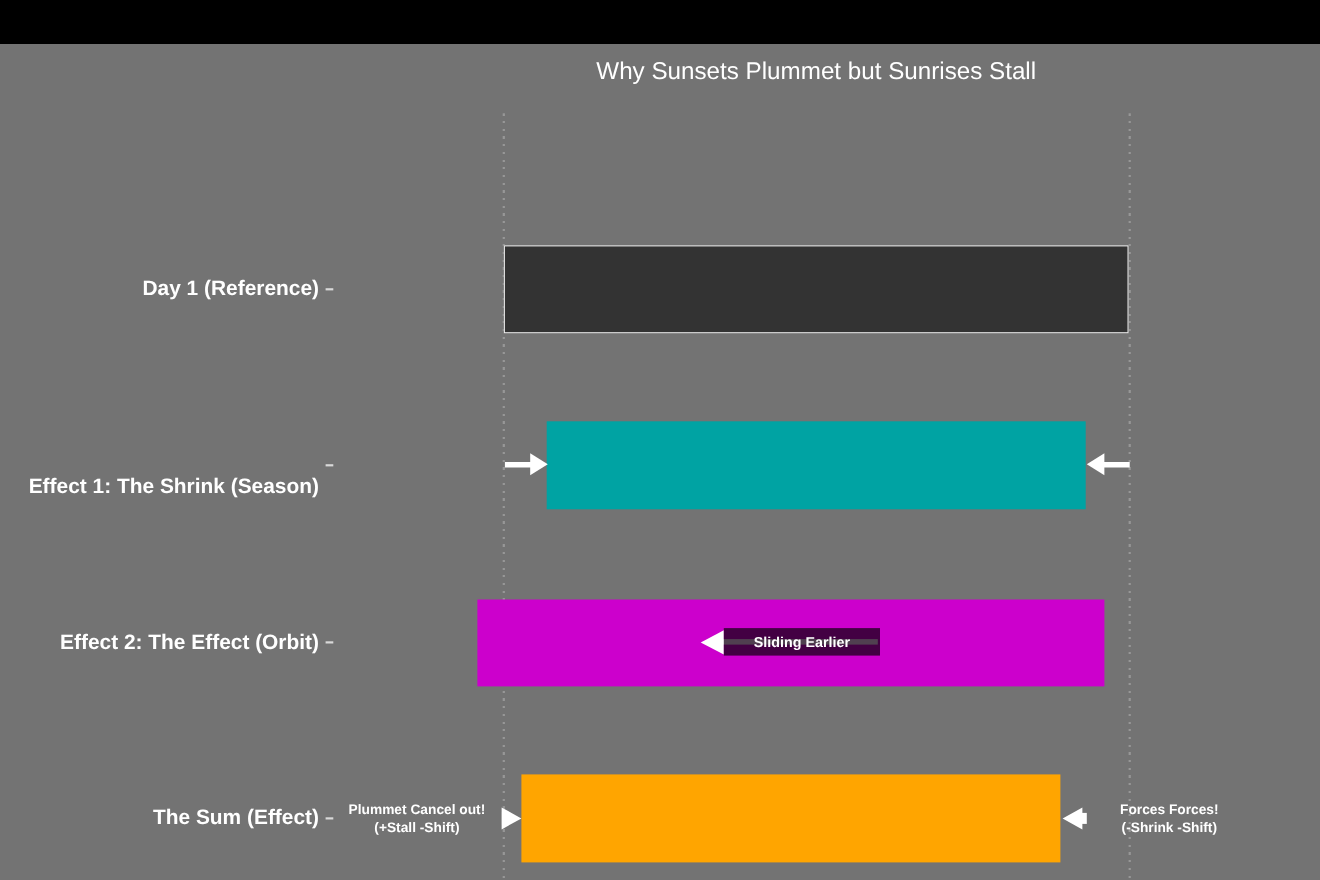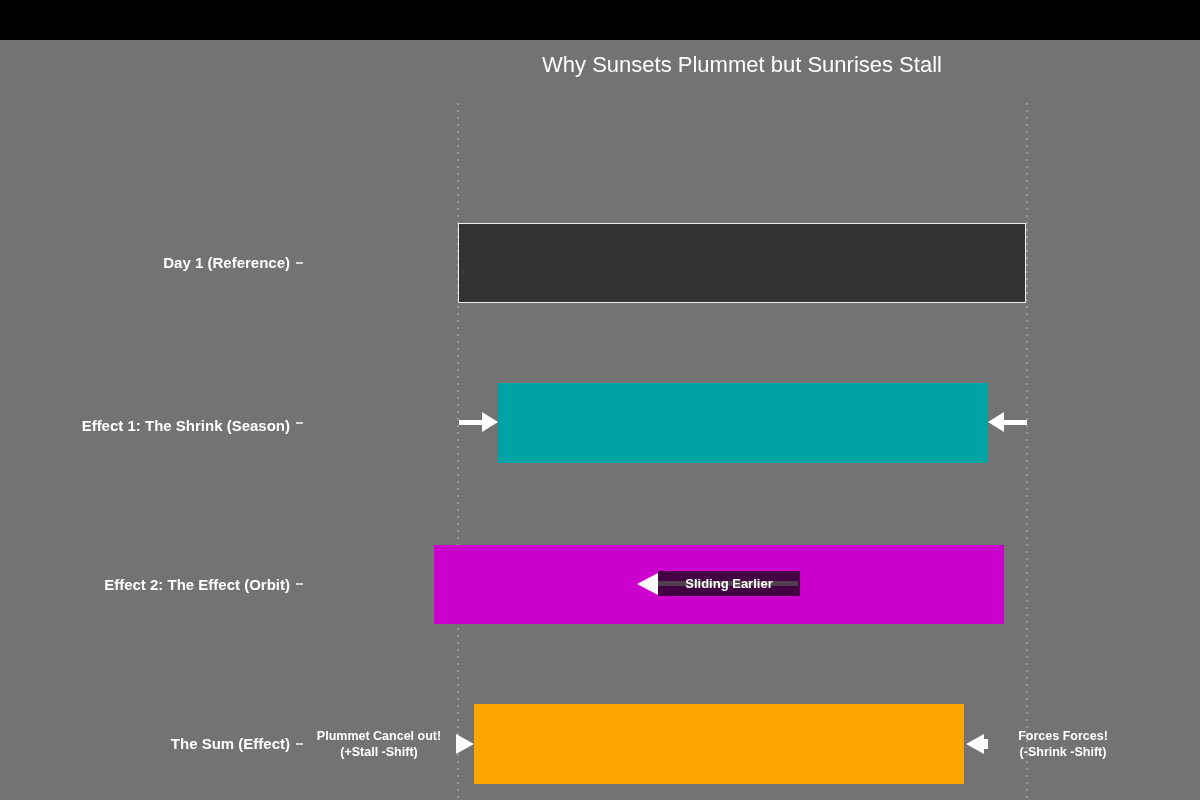--- a/index.html
+++ b/index.html
@@ -4,21 +4,21 @@
 <style>
   html,body{margin:0;padding:0;background:#000;}
   .fig{position:relative;width:1200px;height:800px;background:#737373;overflow:hidden;
        font-family:Liberation Sans, sans-serif;margin-top:40px;}
   .title{position:absolute;left:742px;top:12px;transform:translateX(-50%);
          white-space:nowrap;color:#fff;font-size:22px;font-weight:400;}
   .vline{position:absolute;width:2px;top:63px;height:722px;
          background:repeating-linear-gradient(to bottom,#979797 0 2px,transparent 2px 7px);}
   .vl-left{left:457px;}
   .vl-right{left:1026px;}
-  .ylabel{position:absolute;right:910px;color:#fff;font-size:15px;font-weight:bold;
+  .ylabel{position:absolute;right:910px;color:#fff;font-size:19px;font-weight:bold;
           white-space:nowrap;line-height:20px;text-align:right;}
   .tick{position:absolute;left:296px;width:7px;height:2px;background:#d9d9d9;}
   .bar{position:absolute;}
   .bar-ref{left:458px;top:183px;width:568px;height:80px;background:#333333;
            border:1.5px solid #f0f0f0;box-sizing:border-box;}
   .bar-shrink{left:497px;top:343px;width:490px;height:80px;background:#00a3a3;}
   .bar-shift{left:434px;top:505px;width:570px;height:79px;background:#cc00cc;}
   .bar-sum{left:474px;top:664px;width:490px;height:80px;background:#ffa500;}
   .shaft{position:absolute;background:#fff;}
   .head-r{position:absolute;width:0;height:0;border-top:10px solid transparent;
@@ -43,21 +43,21 @@
 
   <div class="title">Why Sunsets Plummet but Sunrises Stall</div>
 
   <div class="vline vl-left"></div>
   <div class="vline vl-right"></div>
 
   <div class="ylabel" style="top:213px;">Day 1 (Reference)</div>
   <div class="tick" style="top:222px;"></div>
   <div class="bar bar-ref"></div>
 
-  <div class="ylabel" style="top:376px;">Effect 1: The Shrink (Season)</div>
+  <div class="ylabel" style="top:393px;">Effect 1: The Shrink (Season)</div>
   <div class="tick" style="top:382px;"></div>
   <div class="bar bar-shrink"></div>
   <div class="shaft" style="left:459px;top:380px;width:25px;height:5px;"></div>
   <div class="head-r" style="left:482px;top:372px;"></div>
   <div class="shaft" style="left:1002px;top:380px;width:25px;height:5px;"></div>
   <div class="head-l" style="left:988px;top:372px;"></div>
 
   <div class="ylabel" style="top:535px;">Effect 2: The Effect (Orbit)</div>
   <div class="tick" style="top:543px;"></div>
   <div class="bar bar-shift"></div>

